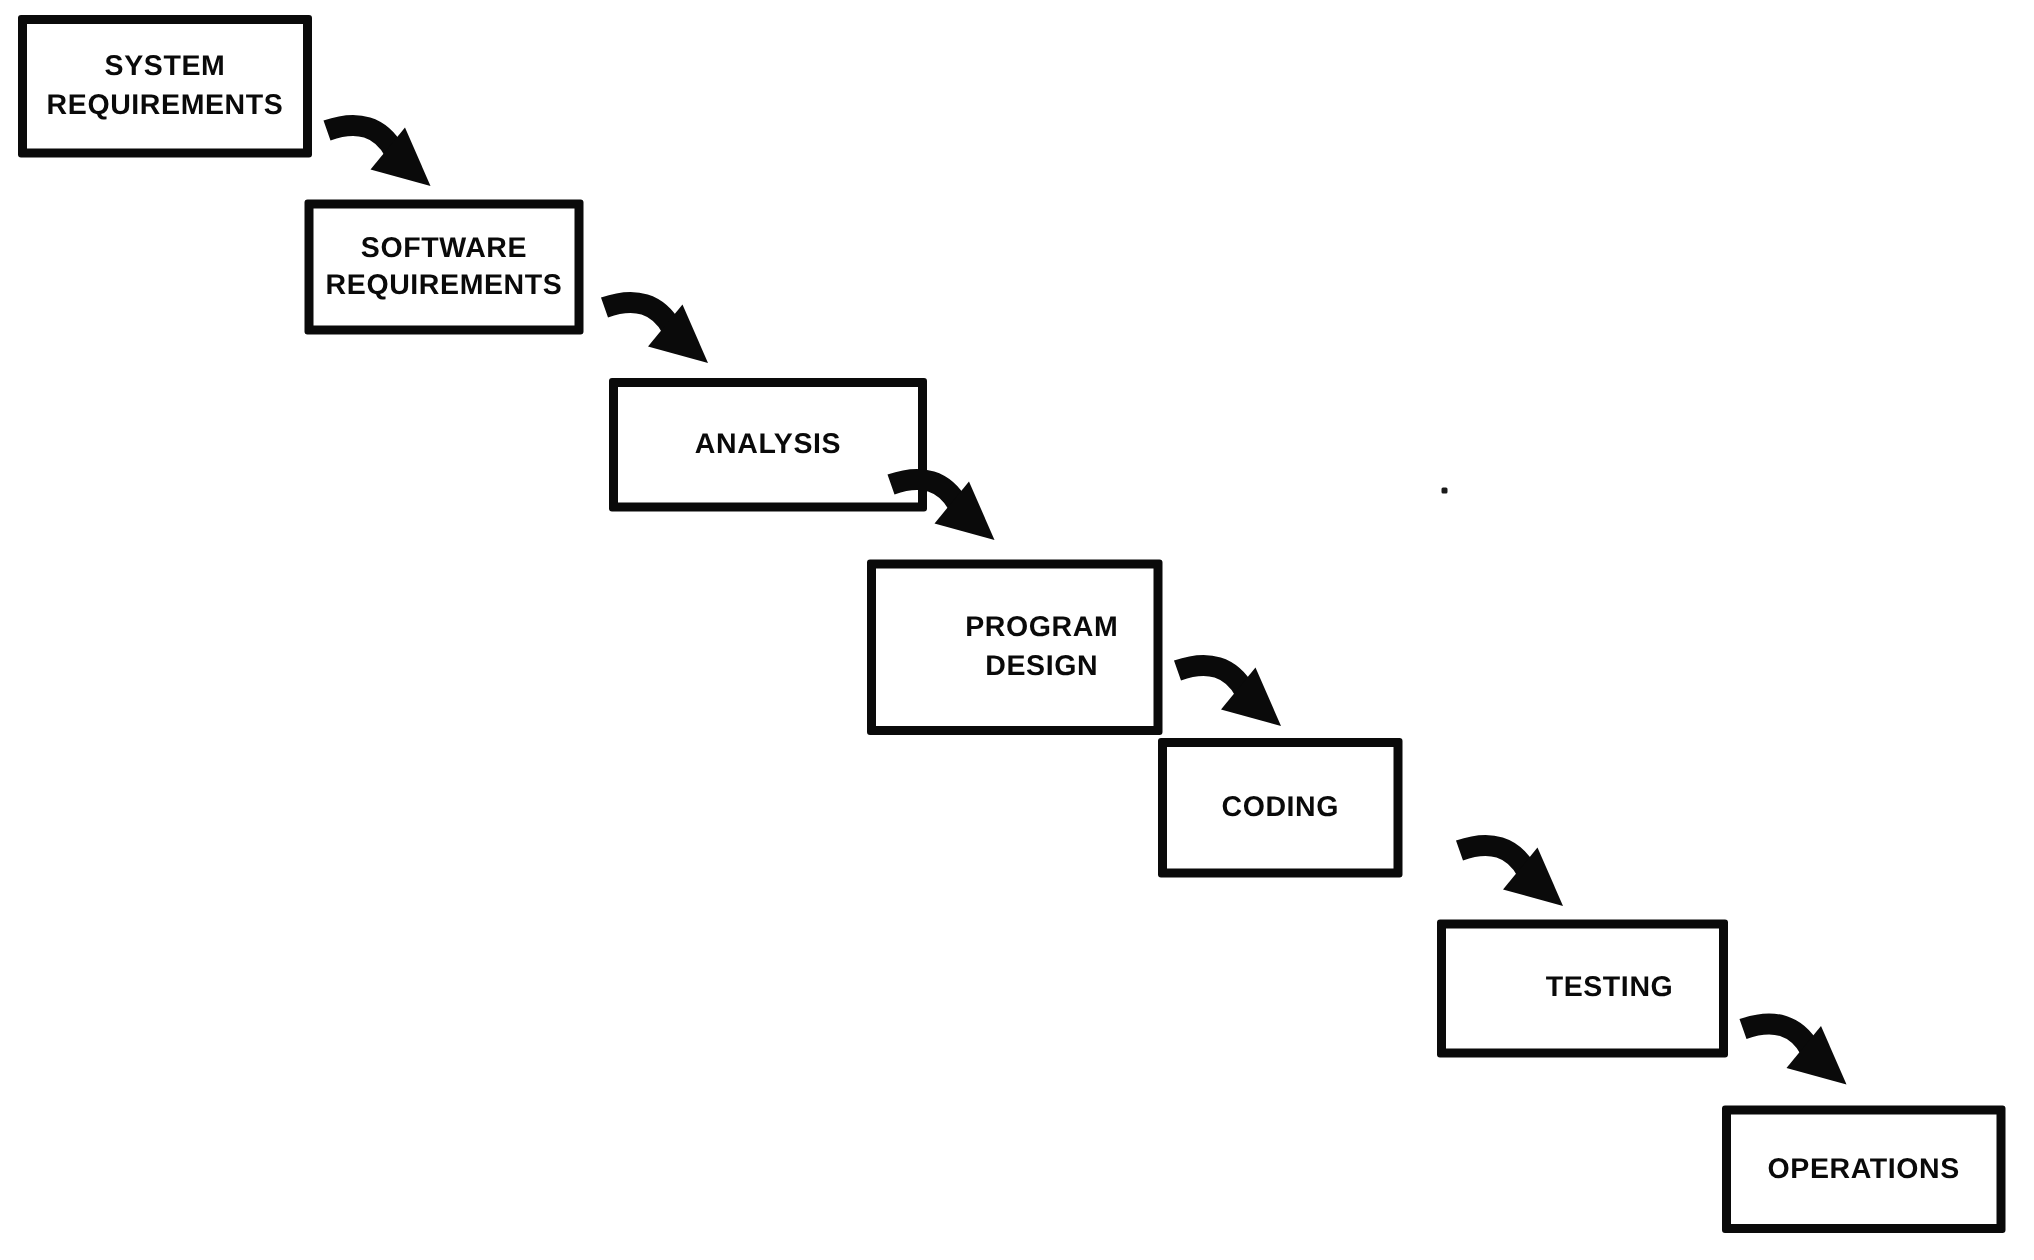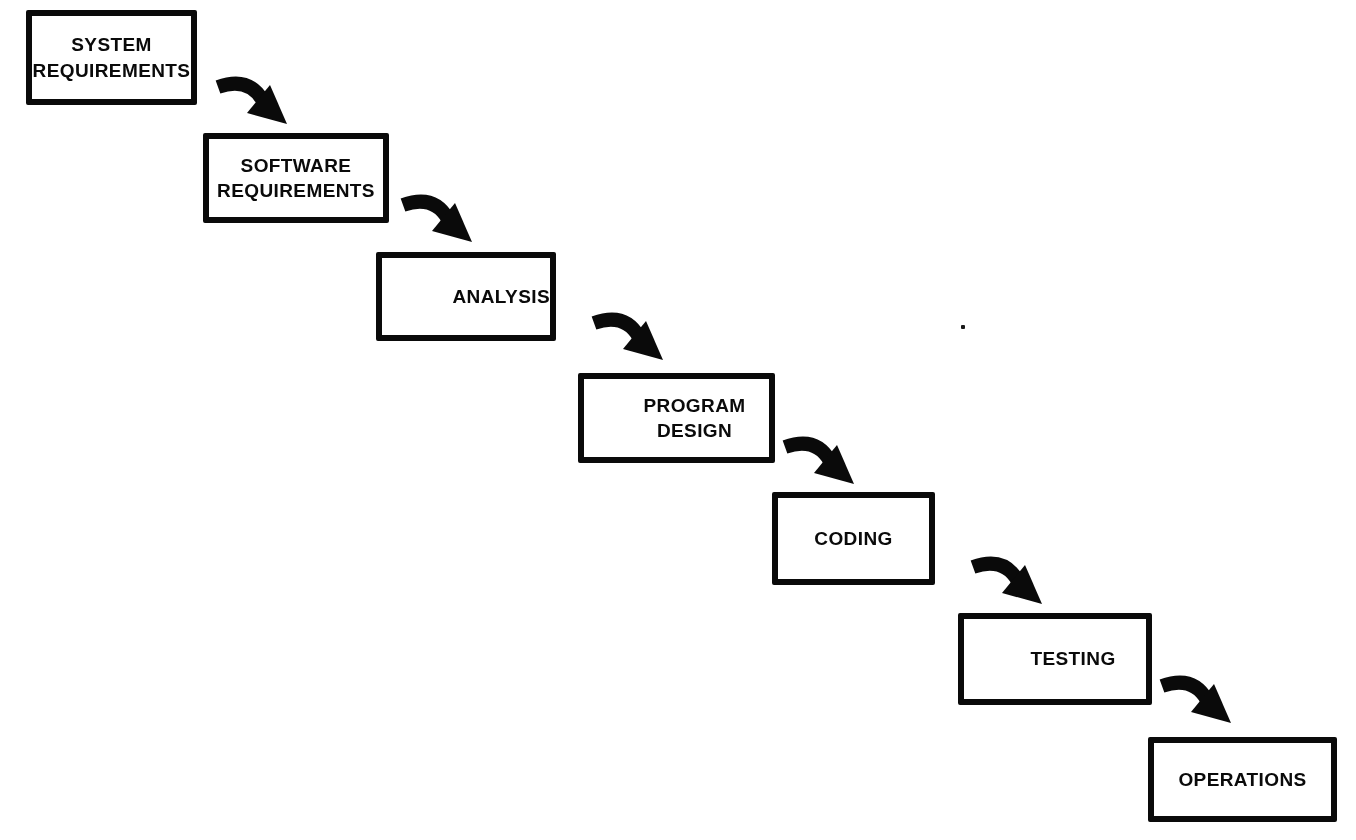--- a/index.html
+++ b/index.html
@@ -28,24 +28,24 @@
   .box .label {
     font-size: 19px;
     font-weight: bold;
     letter-spacing: 0.4px;
     line-height: 1.32;
     color: #0a0a0a;
     text-align: center;
     white-space: pre-line;
   }
   
-  .b0 { left: 12px;   top: 10px;  width: 171px; height: 95px; margin-left: 14px; }
+  .b0 { left: 12px;   top: 10px;  width: 196px; height: 95px; }
   .b1 { left: 203px;  top: 133px; width: 186px; height: 90px; }
-  .b2 { left: 376px;  top: 252px; width: 180px; height: 89px; justify-content: flex-end; }
-  .b3 { left: 578px;  top: 373px; width: 197px; height: 90px; padding-left: 36px; }
+  .b2 { left: 406px;  top: 252px; width: 212px; height: 89px; }
+  .b3 { left: 578px;  top: 373px; width: 197px; height: 117px; padding-left: 36px; }
   .b4 { left: 772px;  top: 492px; width: 163px; height: 93px; }
   .b5 { left: 958px;  top: 613px; width: 194px; height: 92px; padding-left: 36px; }
   .b6 { left: 1148px; top: 737px; width: 189px; height: 85px; }
   
   .arrow {
     position: absolute;
     width: 80px;
     height: 56px;
   }
   .a0 { left: 213px;  top: 72px;  }

